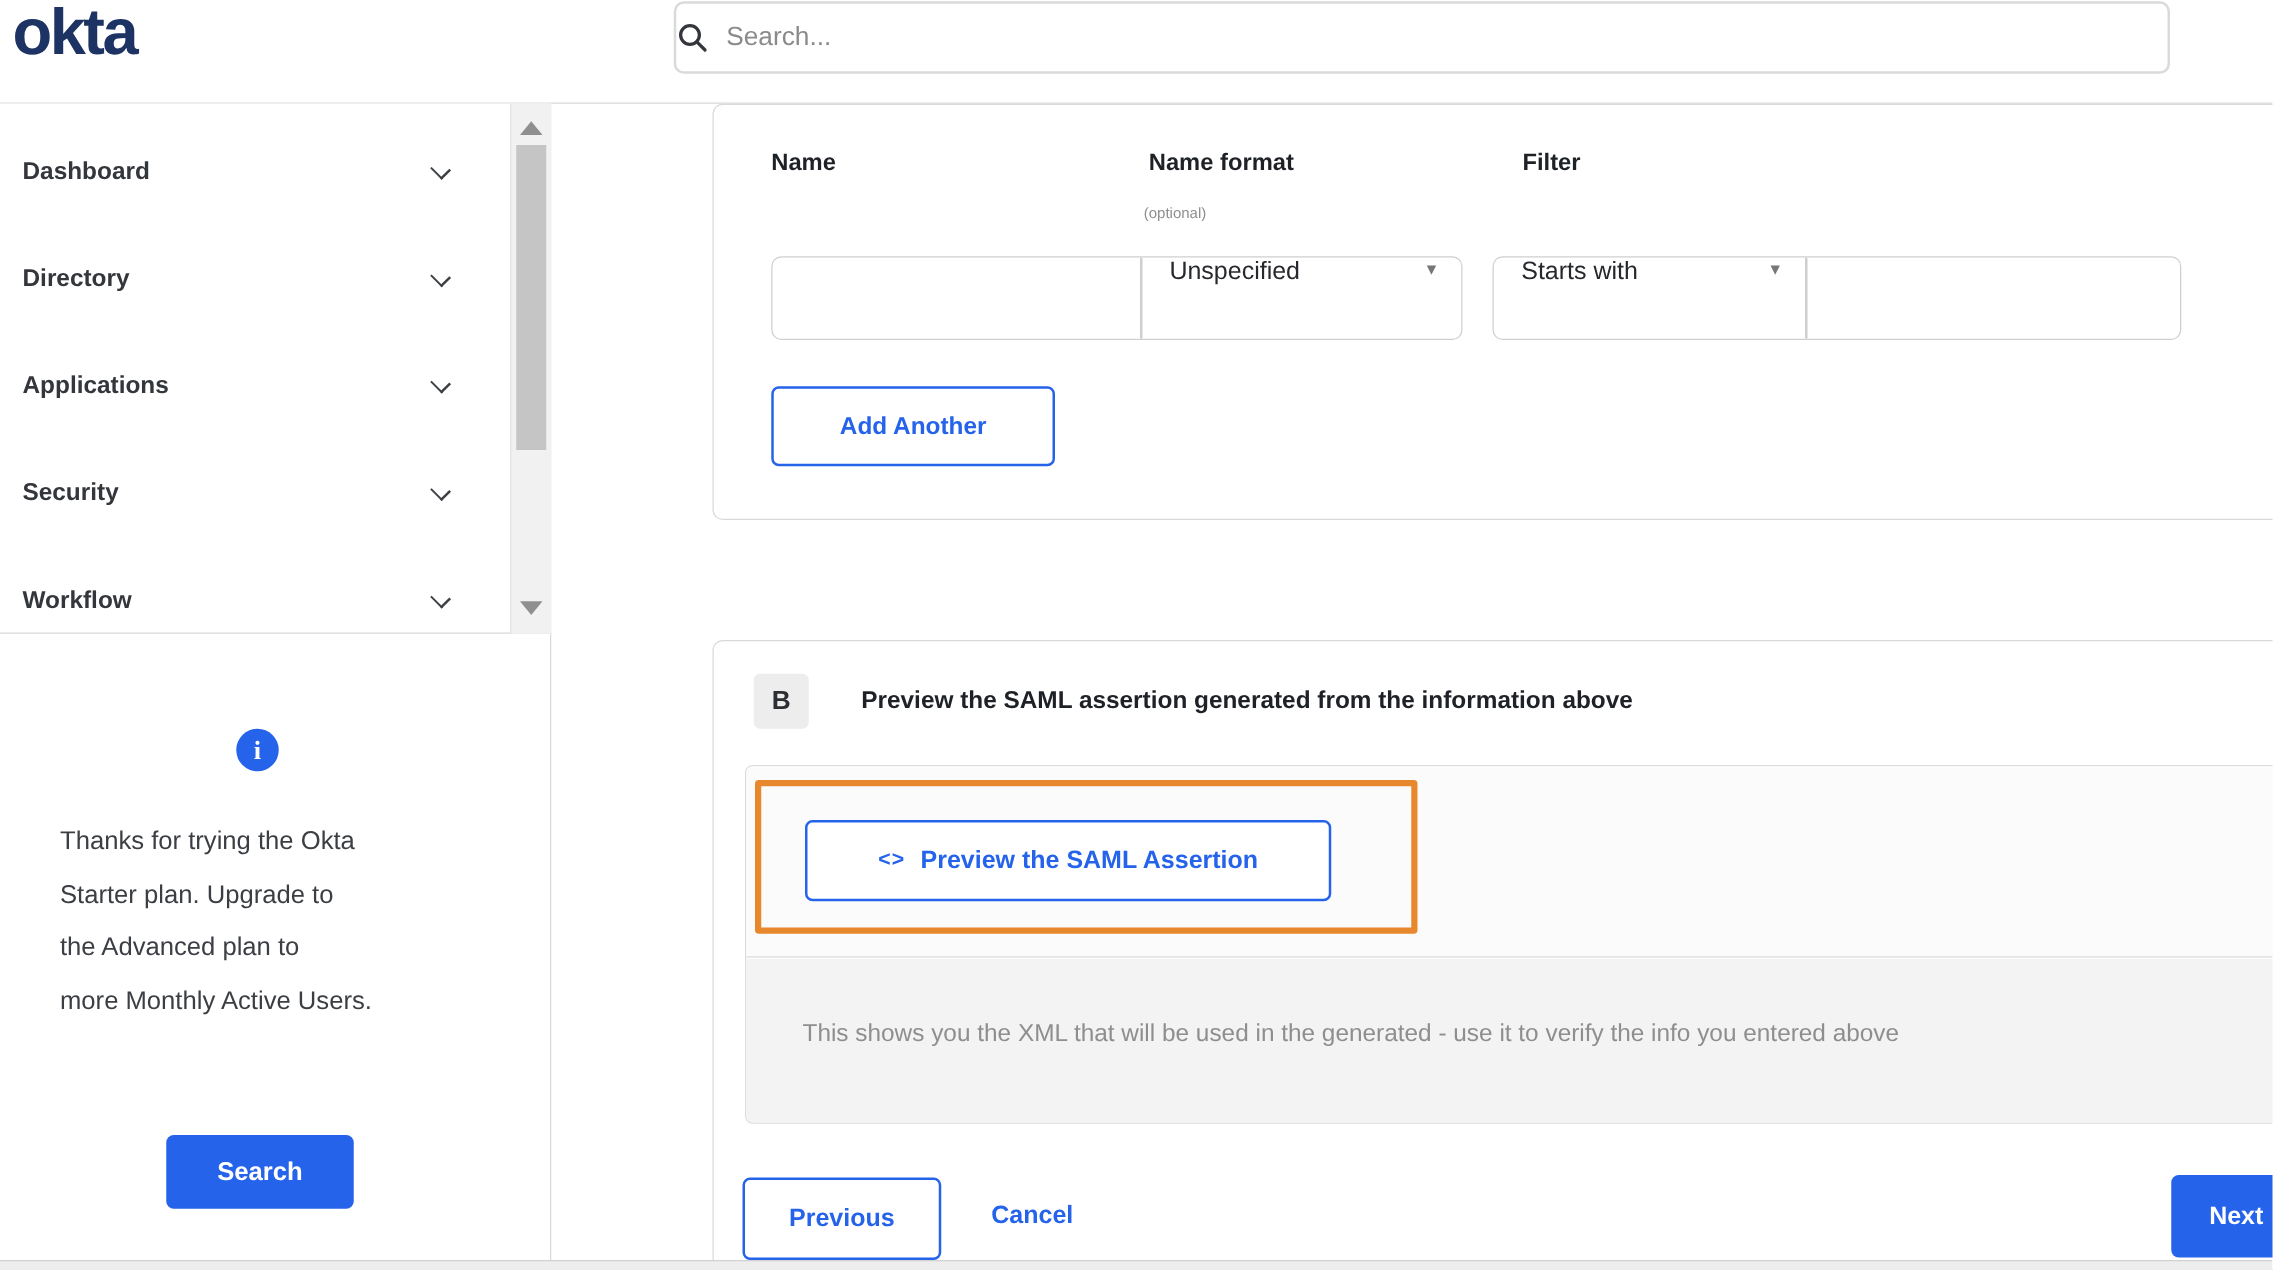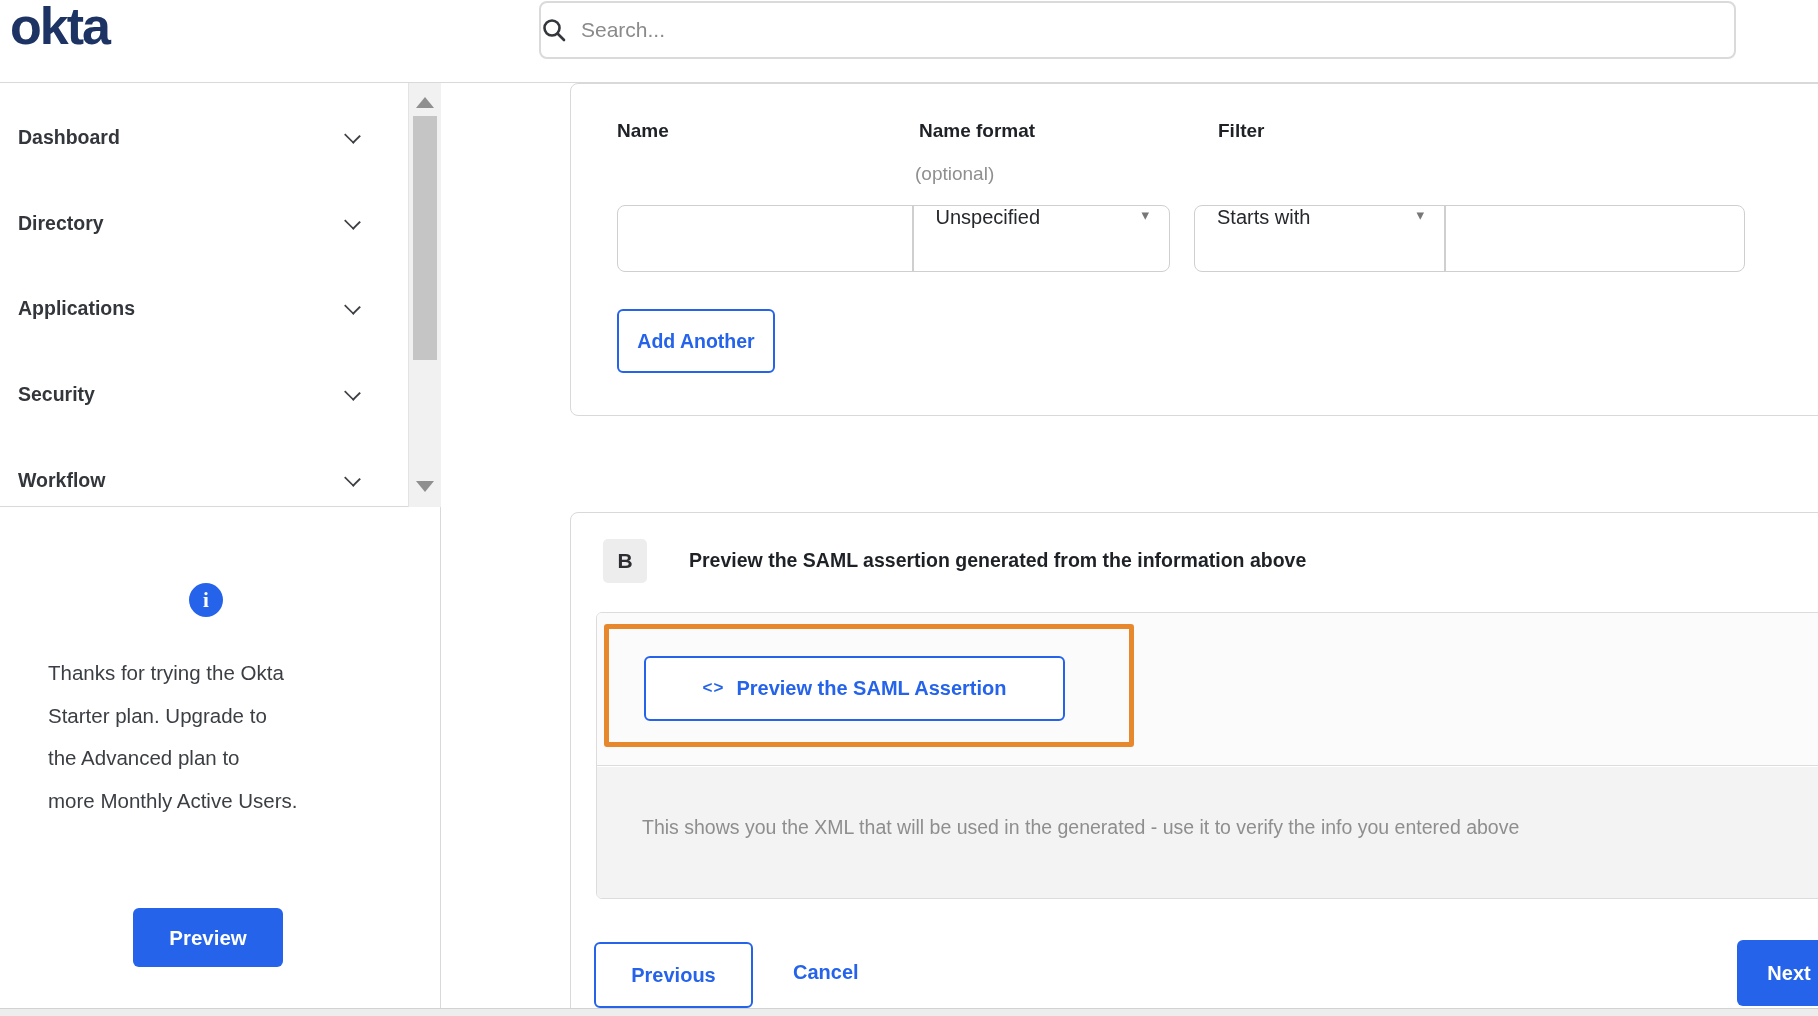--- a/index.html
+++ b/index.html
@@ -79,21 +79,21 @@
   }
 
   
   .panel {
     background:#fff; border:1px solid #d9d9d9; border-radius:8px;margin-left:48px;
   }
   .panel-a { left:522px; top:83px;  width:1291px; height:333px; }
   .panel-b { left:522px; top:512px; width:1291px; height:504px; }
 
   .field-label { font-size:19px; font-weight:700; color:#1e2126; }
-  .hint { font-size:19px; color:#8f8f8f; }
+  .hint { font-size:12px; color:#8f8f8f; }
 
   .field-group {
     position:absolute; height:67px; border:1.5px solid #cfcfcf; border-radius:8px;
     display:flex; background:#fff; overflow:hidden;
   }
   .fg-divider { width:1.5px; background:#cfcfcf; height:100%; }
   .text-input {
     border:none; outline:none; font-size:20px; color:#26282d; font-family:inherit;
     padding:0 18px; background:transparent;
   }
@@ -108,21 +108,21 @@
     background:#fff; border:2px solid #2563eb; border-radius:6px;
     color:#2563eb; font-weight:700; font-family:inherit;
     display:flex; align-items:center; justify-content:center; cursor:pointer;
   }
   .btn-fill {
     background:#2563eb; border:none; border-radius:6px; color:#fff;
     font-weight:700; font-family:inherit;
     display:flex; align-items:center; justify-content:center; cursor:pointer;
   }
 
-  .add-another { left:46px; top:225px; width:158px; height:64px; font-size:19.5px;text-align:right; }
+  .add-another { left:46px; top:225px; width:227px; height:64px; font-size:19.5px;text-align:right; }
 
   
   .step-badge {
     left:32px; top:26px; width:44px; height:44px; background:#ededed; border-radius:5px;
     display:flex; align-items:center; justify-content:center;
     font-size:21px; font-weight:700; color:#2c2e33;
   }
   .section-heading { left:118px; top:36px; font-size:19.5px; font-weight:700; color:#1e2126; }
 
   .inner-box {
@@ -204,21 +204,21 @@
 
   <div class="abs info-icon">i</div>
 
   <div class="abs trial-text">
     <div>Thanks for trying the Okta</div>
     <div>Starter plan. Upgrade to</div>
     <div>the Advanced plan to</div>
     <div>more Monthly Active Users.</div>
   </div>
 
-  <button class="abs upgrade-btn">Preview</button>
+  <button class="abs upgrade-btn">Search</button>
 </div>
 
 <div class="abs panel panel-a">
 
   <div class="abs field-label" style="left:46px; top:36px">Name</div>
   <div class="abs field-label" style="left:348px; top:36px">Name format</div>
   <div class="abs hint" style="left:344px; top:79px">(optional)</div>
   <div class="abs field-label" style="left:647px; top:36px">Filter</div>
 
   <div class="field-group" style="left:46px; top:121px; width:553px">

